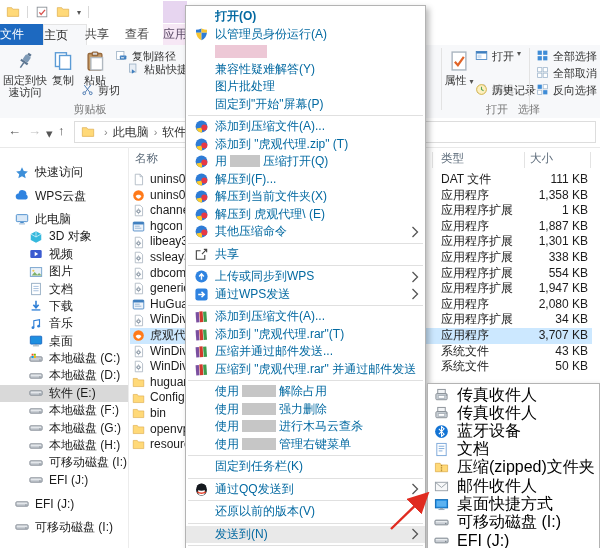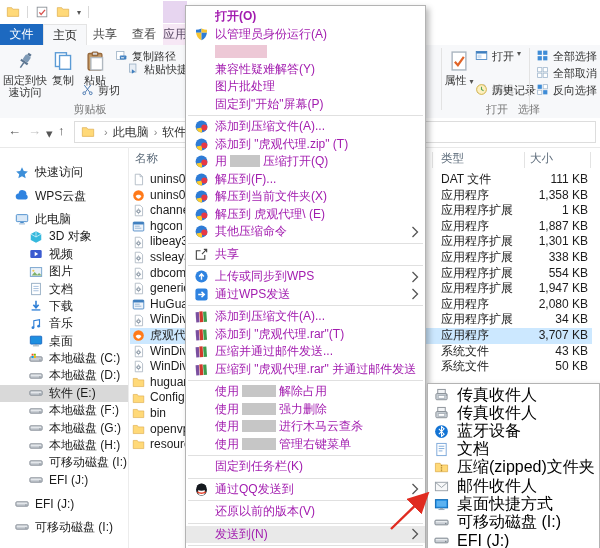--- a/index.html
+++ b/index.html
@@ -7,21 +7,21 @@
        font-family:"Liberation Sans",sans-serif;color:#1c1c1c;cursor:default}
   svg{display:block}
   
   .titlebar{position:absolute;left:0;top:0;width:600px;height:24px;background:#fff}
   .qa{position:absolute;top:5px;display:flex;align-items:center}
   .qa .qi{width:14px;height:14px;margin-right:7px}
   .qa .sep{width:1px;height:12px;background:#d8d8d8;margin-right:7px}
   .ctx-accent{position:absolute;left:163px;top:1px;width:24px;height:22px;background:#e7d5f0}
   
   .tabrow{position:absolute;left:0;top:24px;width:600px;height:21px;background:#fff;border-bottom:1px solid #e8e8e8}
-  .tab{position:absolute;top:0;height:21px;line-height:21px;text-align:center;font-size:12px;color:#444}
+  .tab{position:absolute;top:0;height:21px;line-height:21px;font-size:12px;color:#444}
   .tab-file{left:0;width:43px;background:#1d69c0;color:#fff}
   .tab-home{left:43px;width:42px;background:#f7f8fa;border:1px solid #e4e4e4;border-bottom:none;color:#222}
   .tab-share{left:85px;width:40px}
   .tab-view{left:125px;width:38px}
   .tab-app{left:163px;width:70px;background:#f6e7f5;color:#5a4a66;white-space:nowrap;overflow:hidden}
   
   .ribbon{position:absolute;left:0;top:45px;width:600px;height:73px;background:#f7f8fa;border-bottom:1px solid #e5e5e5}
   .bigbtn{position:absolute;top:2px;width:44px;height:66px;text-align:center;font-size:11px;line-height:12px;color:#333}
   .bigbtn .bi{width:22px;height:22px;margin:3px auto 2px}
   .smallbtn{position:absolute;display:flex;align-items:flex-start;font-size:11px;color:#333;white-space:nowrap}
@@ -52,21 +52,21 @@
   .rows{position:absolute;left:130px;top:172px;width:462px}
   .f-row{position:relative;height:15.6px;line-height:15.6px;font-size:12px;white-space:nowrap}
   .f-row.selected{background:#cce8ff}
   .f-name{position:absolute;left:2px;top:0;height:100%;display:flex;align-items:center}
   .f-name .ic{width:13px;height:13px;margin-right:5px;flex:none}
   .f-type{position:absolute;left:311px;top:0}
   .f-size{position:absolute;left:330px;width:128px;top:0;text-align:right}
   
   .cmenu{position:absolute;left:185px;top:5px;width:241px;background:#fff;border:1px solid #b3b3b3;
          box-shadow:3px 3px 6px rgba(0,0,0,.28);padding:2px 0;z-index:10;box-sizing:border-box}
-  .cm-item{display:flex;align-items:center;height:17.5px;padding:0 6px 0 8px;font-size:12px;color:#a21caf;
+  .cm-item{display:flex;align-items:center;height:17.5px;padding:0 6px 0 8px;font-size:12px;color:#0369a1;
            white-space:nowrap;overflow:hidden}
   .cm-item .ic{width:15px;height:15px;margin-right:6px;flex:none}
   .cm-item .lb{flex:0 1 auto;overflow:hidden}
   .cm-item .arr{margin-left:auto;width:8px;height:12px;flex:none}
   .cm-item.hl{background:#e9e9e9}
   .cm-item.bold{font-weight:bold}
   .cm-sep{height:1px;background:#e0e0e0;margin:2px 2px}
   .censor{display:inline-block;height:12px;background:#c6c6c6;vertical-align:-2px;margin:0 3px}
   .redact{width:52px;height:13px;background:#edc8d6}
   

